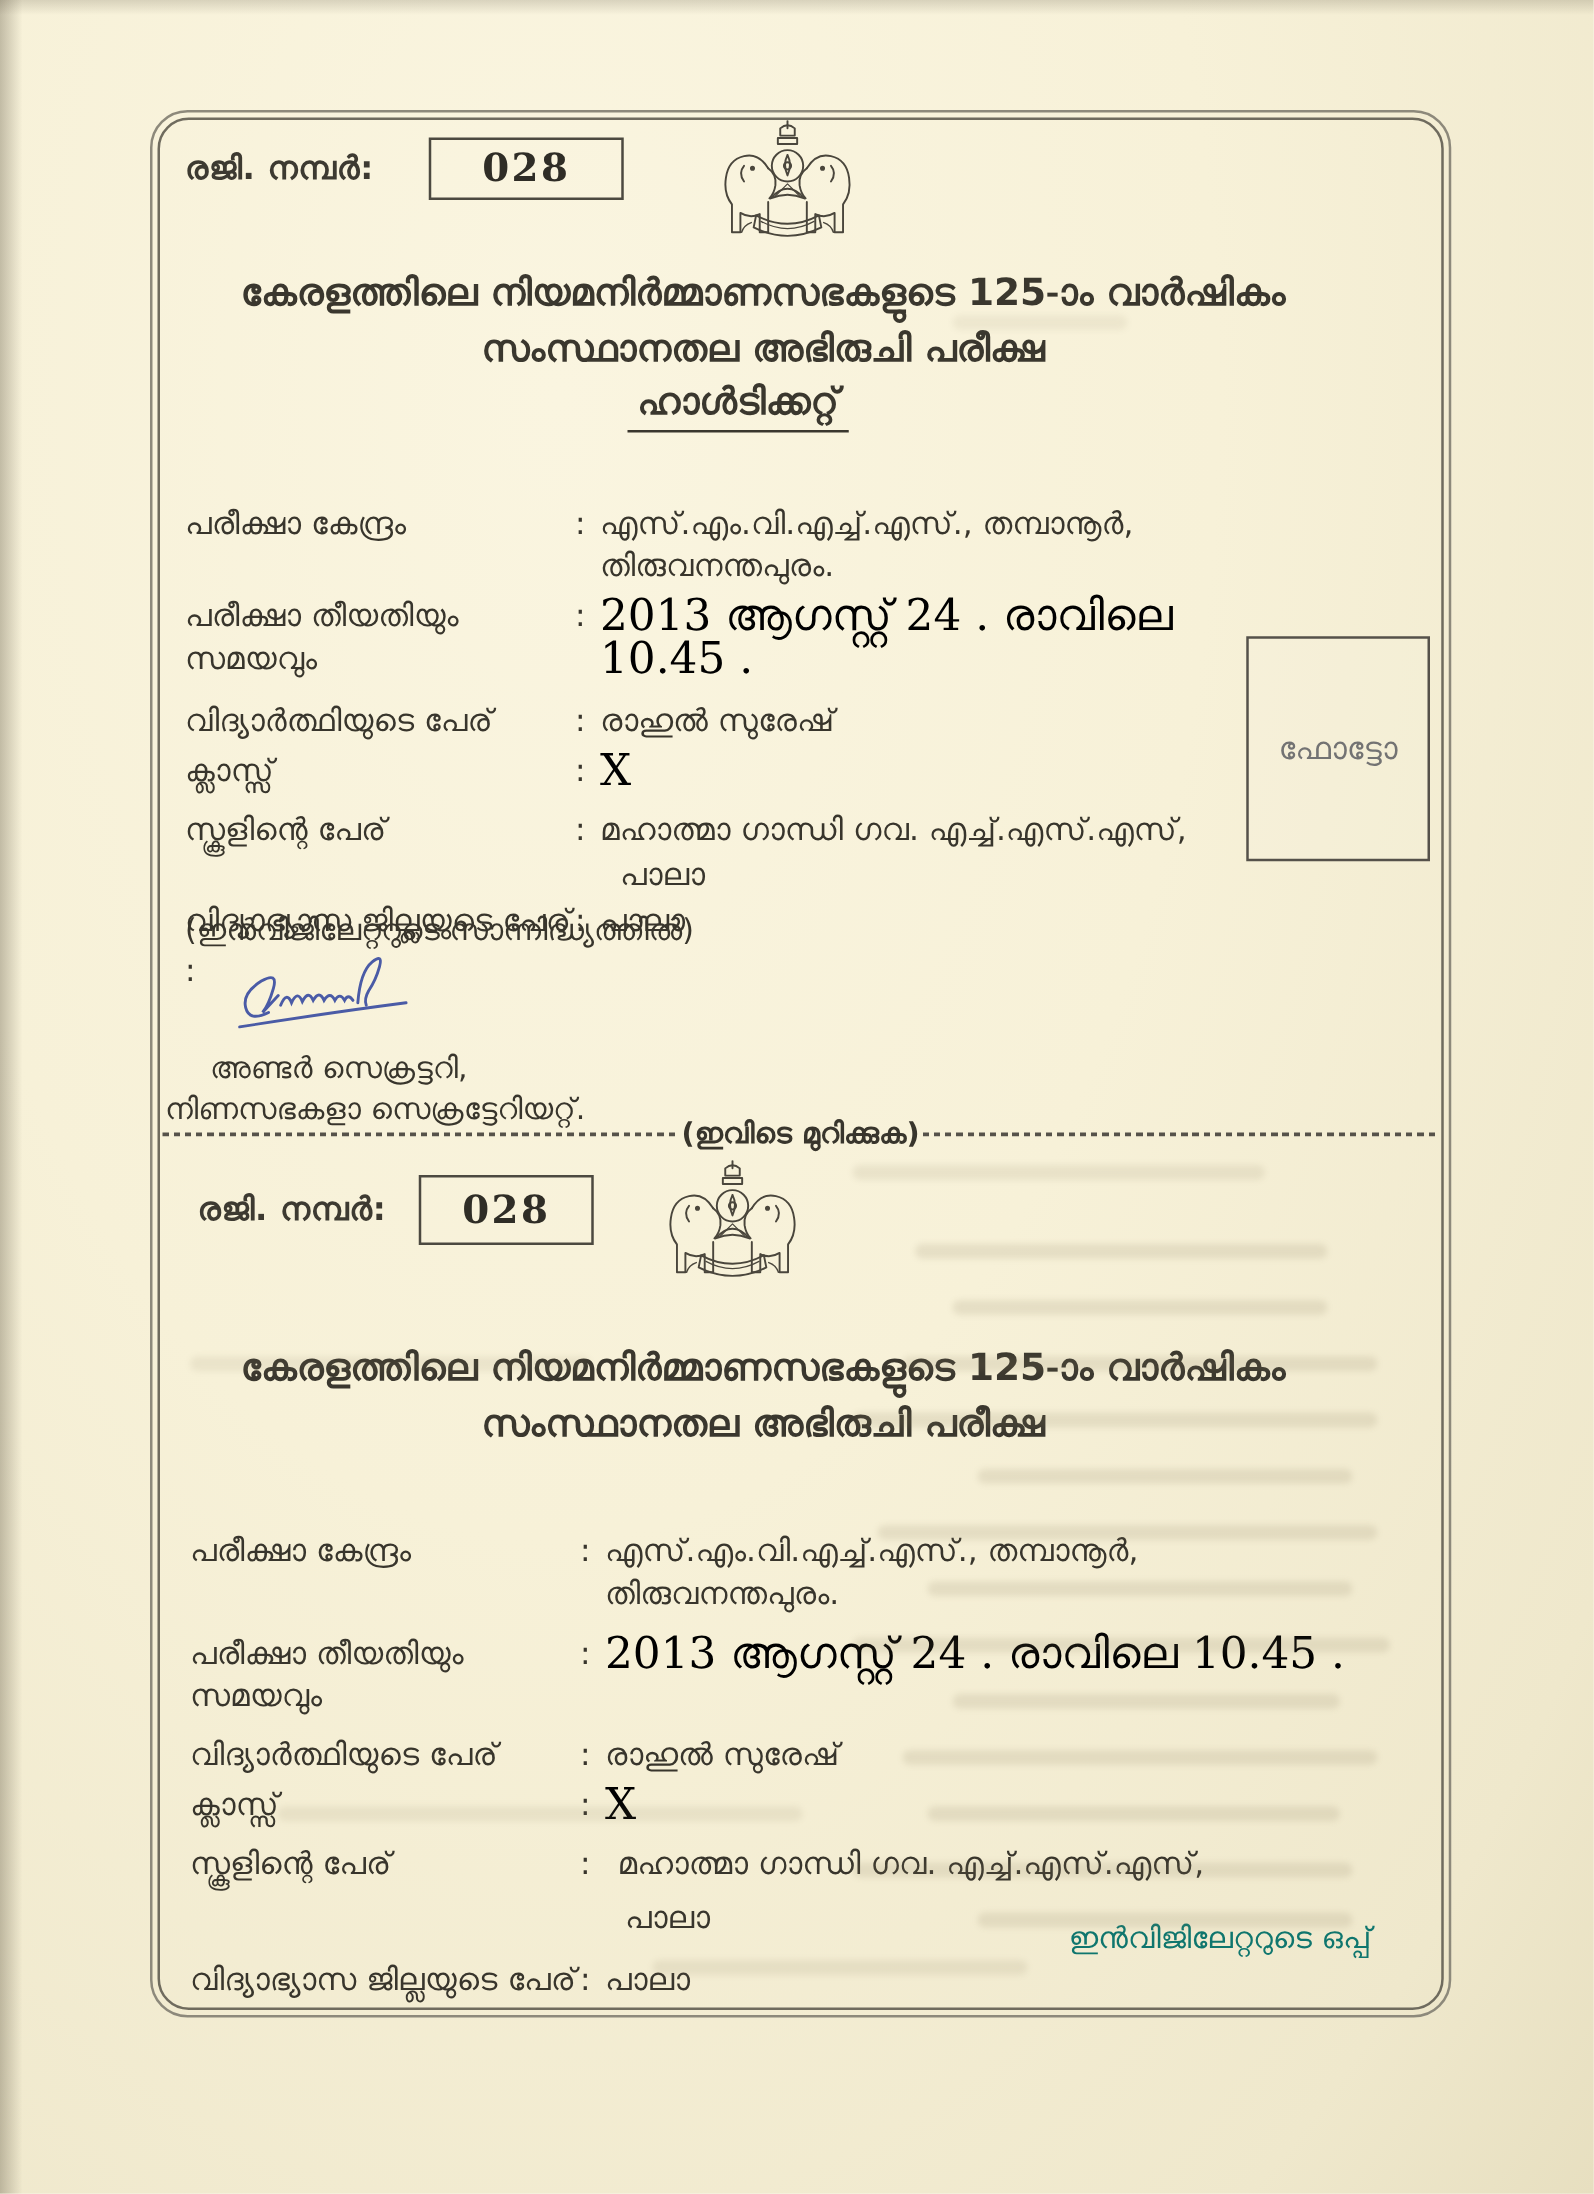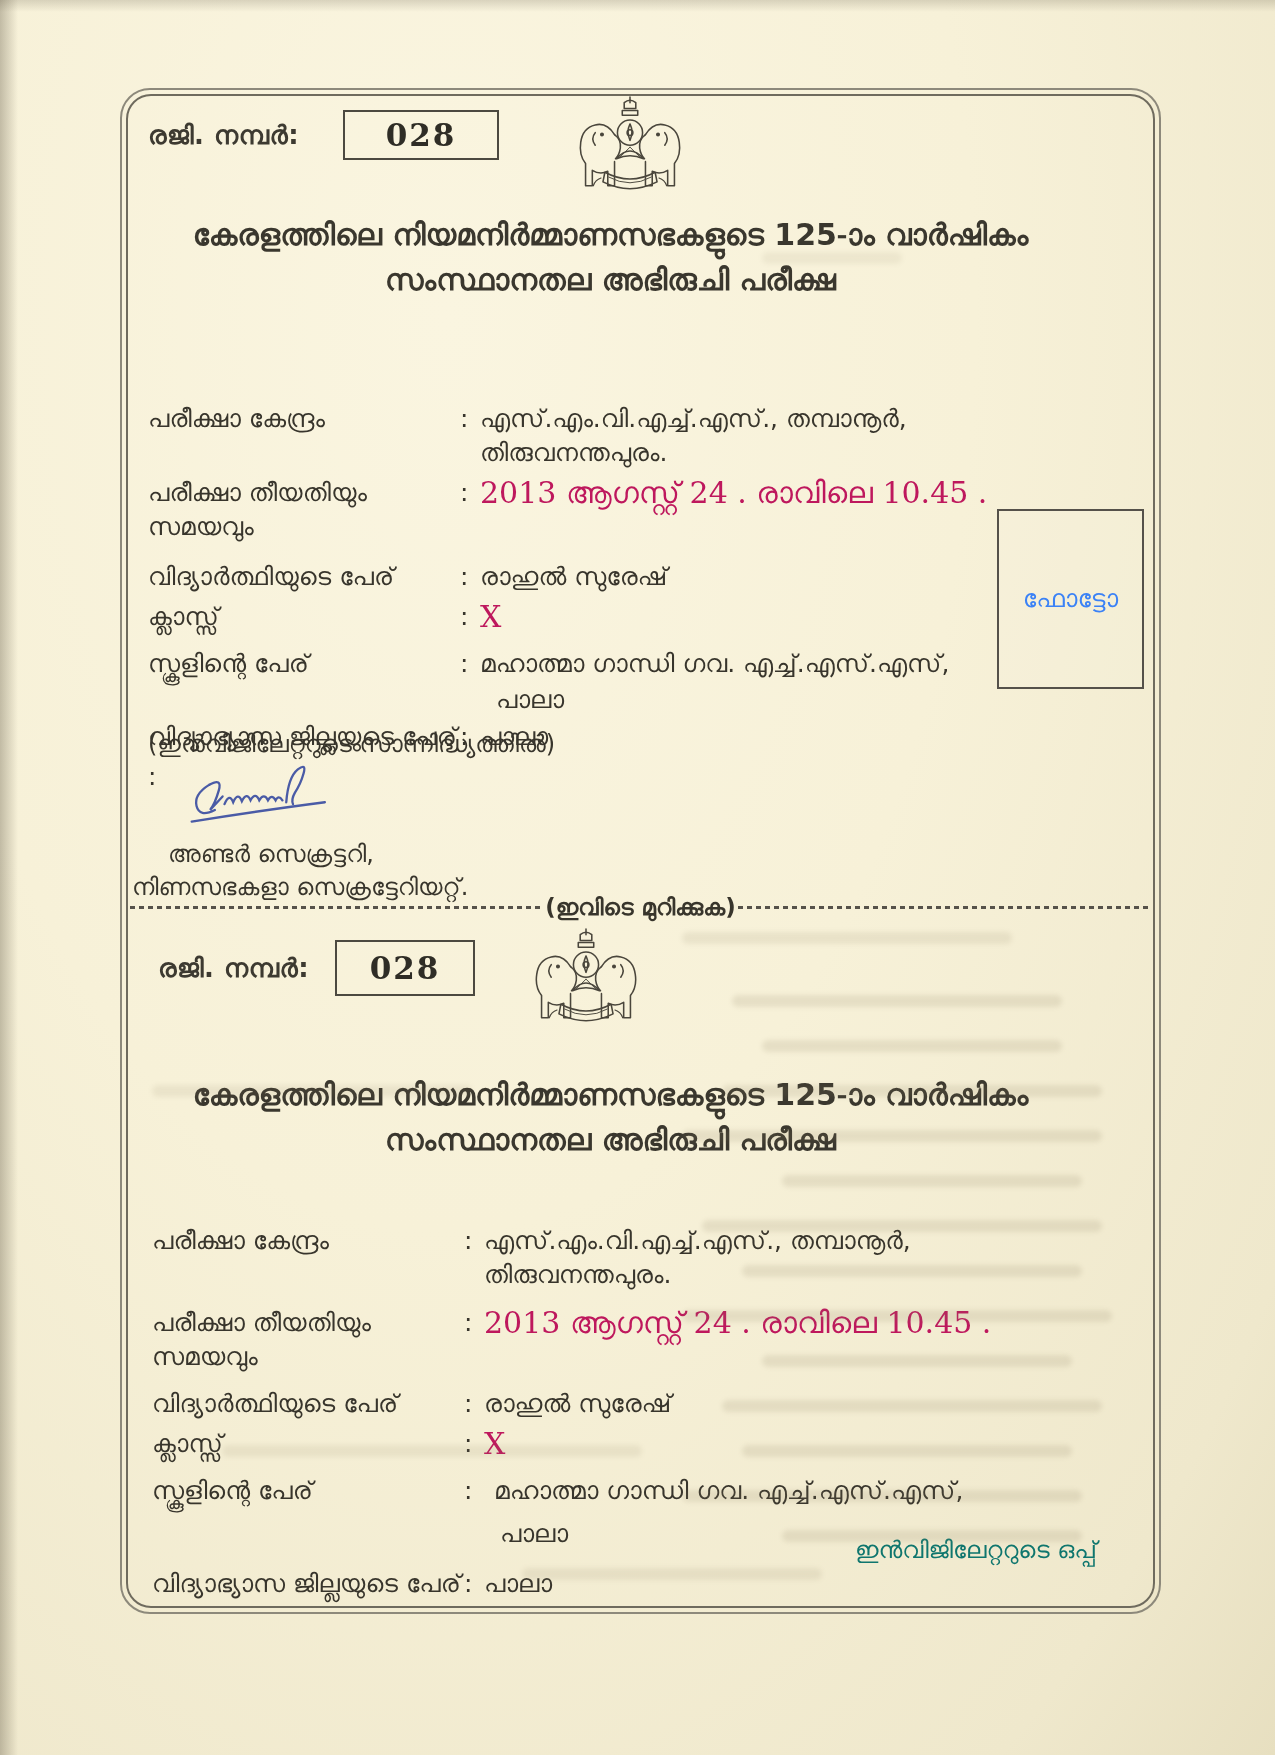--- a/index.html
+++ b/index.html
@@ -49,33 +49,33 @@
   .fields.f1{left:26px;top:312px;right:170px;}
   .fields.f2{left:30px;top:1134px;right:70px;}
   .frow{display:flex;align-items:flex-start;font-size:25px;line-height:34px;color:#38352c;}
   .flabel{width:312px;flex-shrink:0;}
   .fcolon{width:20px;flex-shrink:0;text-align:left;}
   .fvalue{flex:1;}
   .f1 .mb6{margin-bottom:6px;}  .f1 .mb16{margin-bottom:16px;}
   .f1 .mb13{margin-bottom:13px;} .f1 .mb3{margin-bottom:3px;}
   .f2 .mb14{margin-bottom:14px;} .f2 .mb13{margin-bottom:13px;}
   .f2 .mb6{margin-bottom:6px;}  .f2 .mb16{margin-bottom:16px;}
-  .serif-num{font-family:"DejaVu Serif","Liberation Serif",serif;font-size:30px;line-height:34px;color:#be185d;}
+  .serif-num{font-family:"DejaVu Serif","Liberation Serif",serif;font-size:35px;line-height:34px;color:#000000;}
   .val-line2{margin-left:16px;margin-top:2px;}
   .f2 .val-line2{margin-top:9px;}
   .indent-sm{padding-left:10px;}
 
   
   .presence-note{position:absolute;left:26px;top:640px;font-size:24px;color:#38352c;}
   .signature{position:absolute;left:55px;top:664px;}
   .signatory{position:absolute;left:10px;top:748px;font-size:24px;line-height:33px;color:#38352c;}
   .signatory .ind{padding-left:36px;}
   .photo-box{position:absolute;left:875px;top:419px;width:143px;height:176px;
     border:2px solid#55514a;display:flex;align-items:center;justify-content:center;
-    font-size:25px;color:#3b82f6;background:rgba(255,255,255,.06);}
+    font-size:25px;color:#737373;background:rgba(255,255,255,.06);}
 
   
   .divider{position:absolute;left:8px;right:8px;top:804px;display:flex;align-items:center;font-weight:bold;}
   .dash{flex:1;height:3px;
     background:repeating-linear-gradient(90deg,#56524a 0,#56524a 5px,transparent 5px,transparent 9px);}
   .cut-text{font-size:23px;padding:0 2px;color:#38352c;white-space:nowrap;}
 
   
   .inv-sign{position:absolute;right:62px;top:1446px;font-size:24px;color:#0f766e;}
 
@@ -125,20 +125,23 @@
         <path d="M38,86 Q60,98 82,86" stroke-width="1"></path>
         <path d="M30,87 Q24,89 22,95 M90,87 Q96,89 98,95" stroke-width="1.2"></path>
       </g>
     </svg>
 
     <div class="title-block t1">
       <div>കേരളത്തിലെ നിയമനിർമ്മാണസഭകളുടെ 125-ാം വാർഷികം</div>
       <div>സംസ്ഥാനതല അഭിരുചി പരീക്ഷ</div>
     </div>
 
+    <div class="hall-heading-wrap">
+      <span class="hall-heading">ഹാൾടിക്കറ്റ്</span>
+    </div>
 
     <div class="fields f1">
       <div class="frow mb6">
         <span class="flabel">പരീക്ഷാ കേന്ദ്രം</span>
         <span class="fcolon">:</span>
         <span class="fvalue">എസ്.എം.വി.എച്ച്.എസ്., തമ്പാനൂർ, തിരുവനന്തപുരം.</span>
       </div>
       <div class="frow mb16">
         <span class="flabel">പരീക്ഷാ തീയതിയും സമയവും</span>
         <span class="fcolon">:</span>

